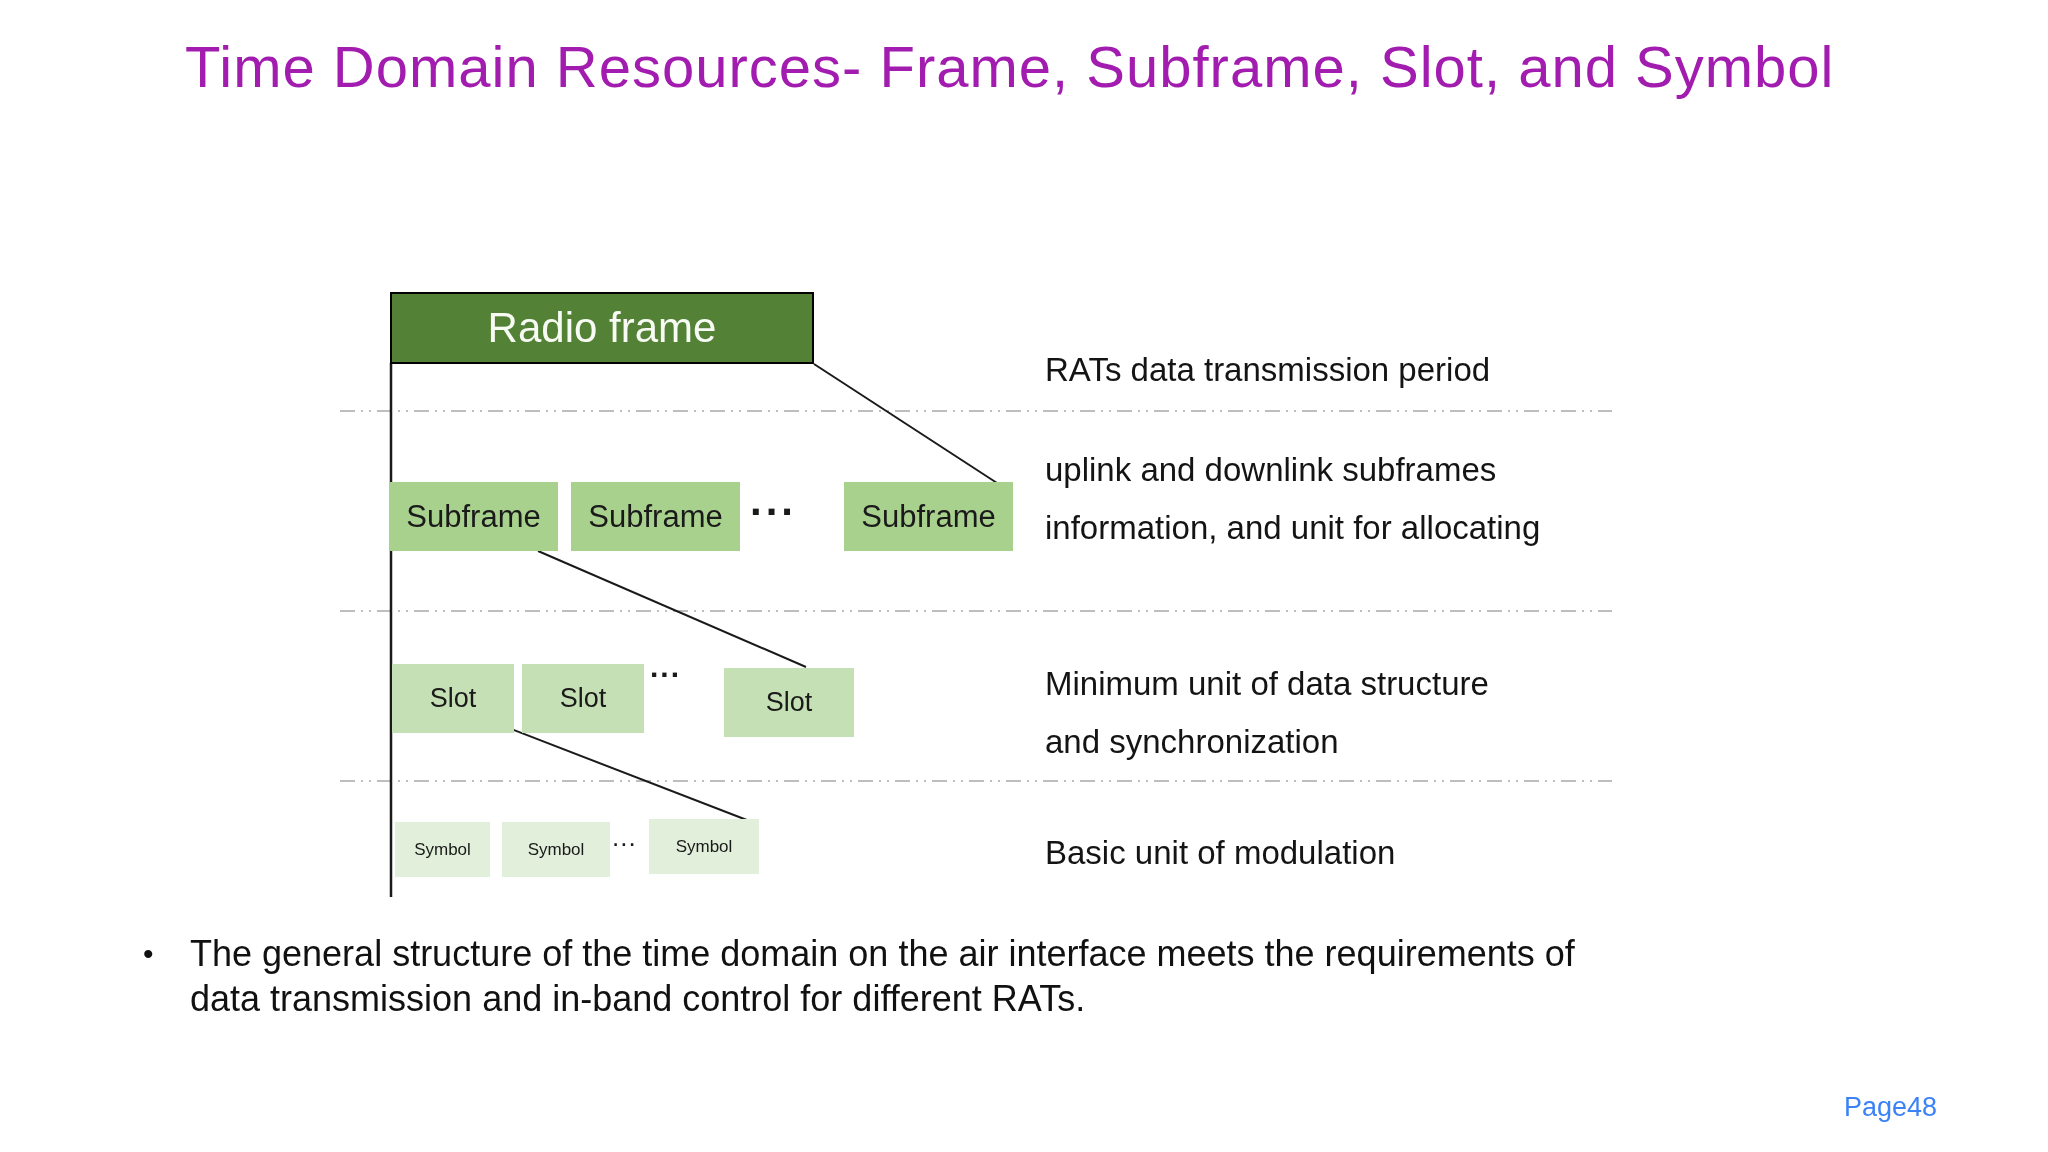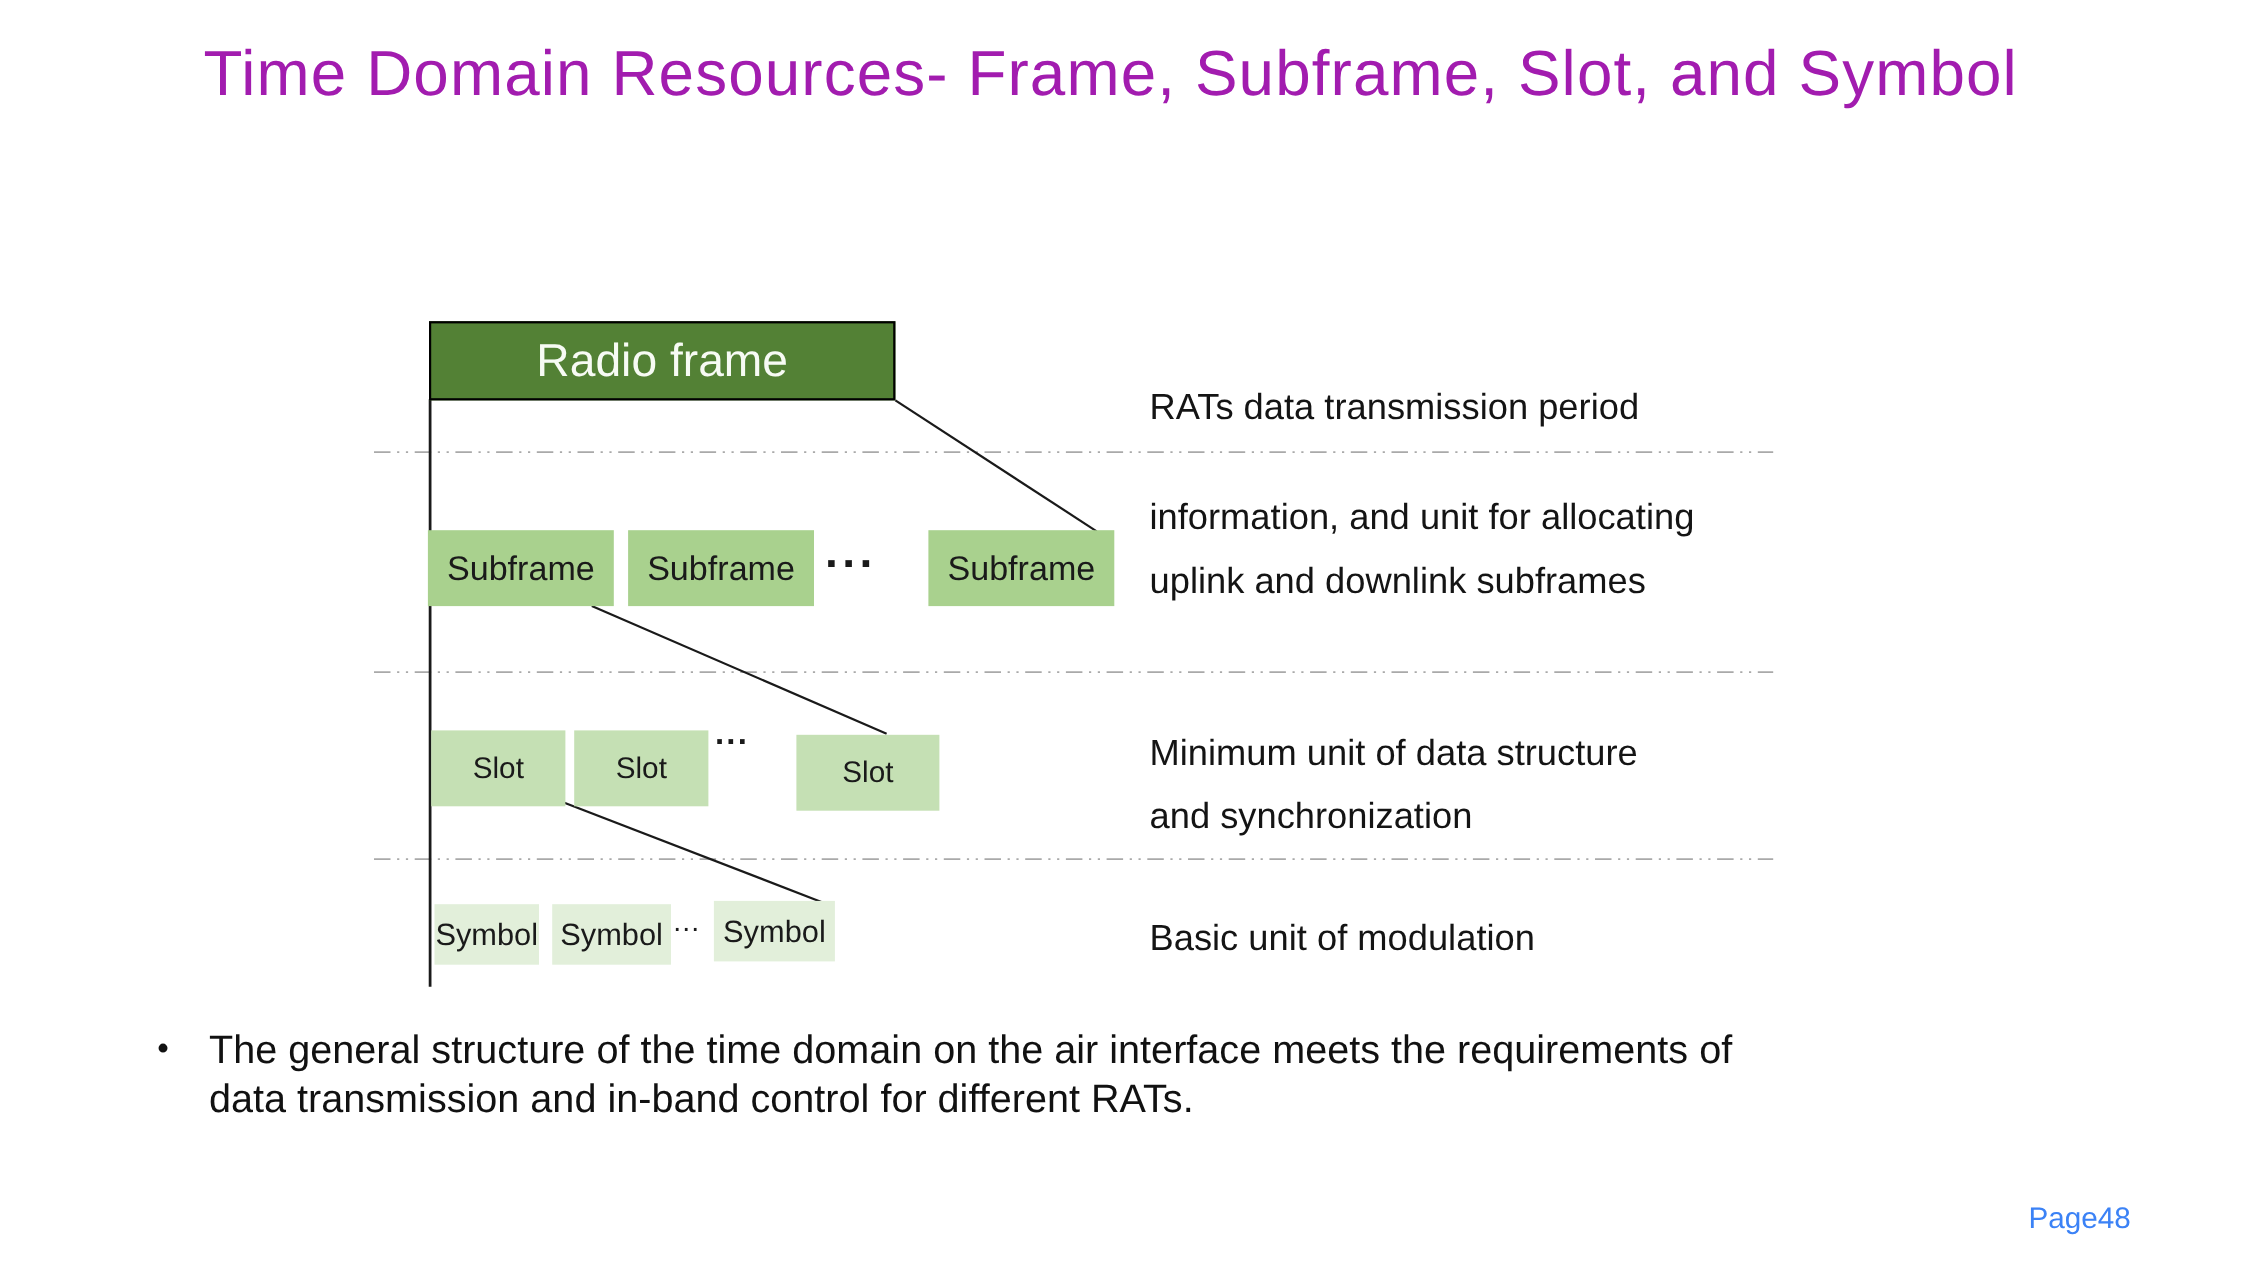--- a/index.html
+++ b/index.html
@@ -19,21 +19,21 @@
   
   .box{
     position:absolute;display:flex;align-items:center;justify-content:center;
     box-sizing:border-box;color:#1a1a1a;text-align:center;
   }
   .box-radio{left:390px;top:292px;width:424px;height:72px;border:2px solid #000;color:#f7fbf4;font-size:42px;}
   .box-subframe{width:169px;height:69px;top:482px;font-size:31px;}
   .box-sub1{left:389px;} .box-sub2{left:571px;} .box-sub3{left:844px;}
   .box-slot{width:122px;height:69px;top:664px;font-size:27px;}
   .box-slot1{left:392px;} .box-slot2{left:522px;} .box-slot3{left:724px;top:668px;width:130px;}
-  .box-symbol{width:100px;height:55px;top:822px;font-size:28px;}
+  .box-symbol{width:100px;height:55px;top:822px;font-size:17px;}
   .box-sym1{left:395px;width:95px;} .box-sym2{left:502px;width:108px;} .box-sym3{left:649px;top:819px;width:110px;}
   .dots{position:absolute;font-weight:700;color:#1a1a1a;line-height:1;}
   .dots-subframe{left:750px;top:480px;font-size:42px;letter-spacing:4px;}
   .dots-slot{left:650px;top:652px;font-size:30px;letter-spacing:2px;}
   .dots-symbol{left:612px;top:824px;font-size:26px;letter-spacing:1px;font-weight:400;}
   
   .desc{position:absolute;left:1045px;font-size:33px;line-height:58px;color:#141414;}
   .desc-frame{top:341px;}
   .desc-subframe{top:441px;}
   .desc-slot{top:655px;}
@@ -96,22 +96,22 @@
     <span>Symbol</span>
   </div>
   <div class="dots dots-symbol">...</div>
   <div class="box box-symbol box-sym3" style="background-color: rgb(226, 239, 218);">
     <span>Symbol</span>
   </div>
 
   <div class="desc desc-frame">RATs data transmission period</div>
 
   <div class="desc desc-subframe">
+    <div>uplink and downlink subframes</div>
     <div>information, and unit for allocating</div>
-    <div>uplink and downlink subframes</div>
   </div>
 
   <div class="desc desc-slot">
     <div>Minimum unit of data structure</div>
     <div>and synchronization</div>
   </div>
 
   <div class="desc desc-symbol">Basic unit of modulation</div>
 
   <div class="bullet-block">

